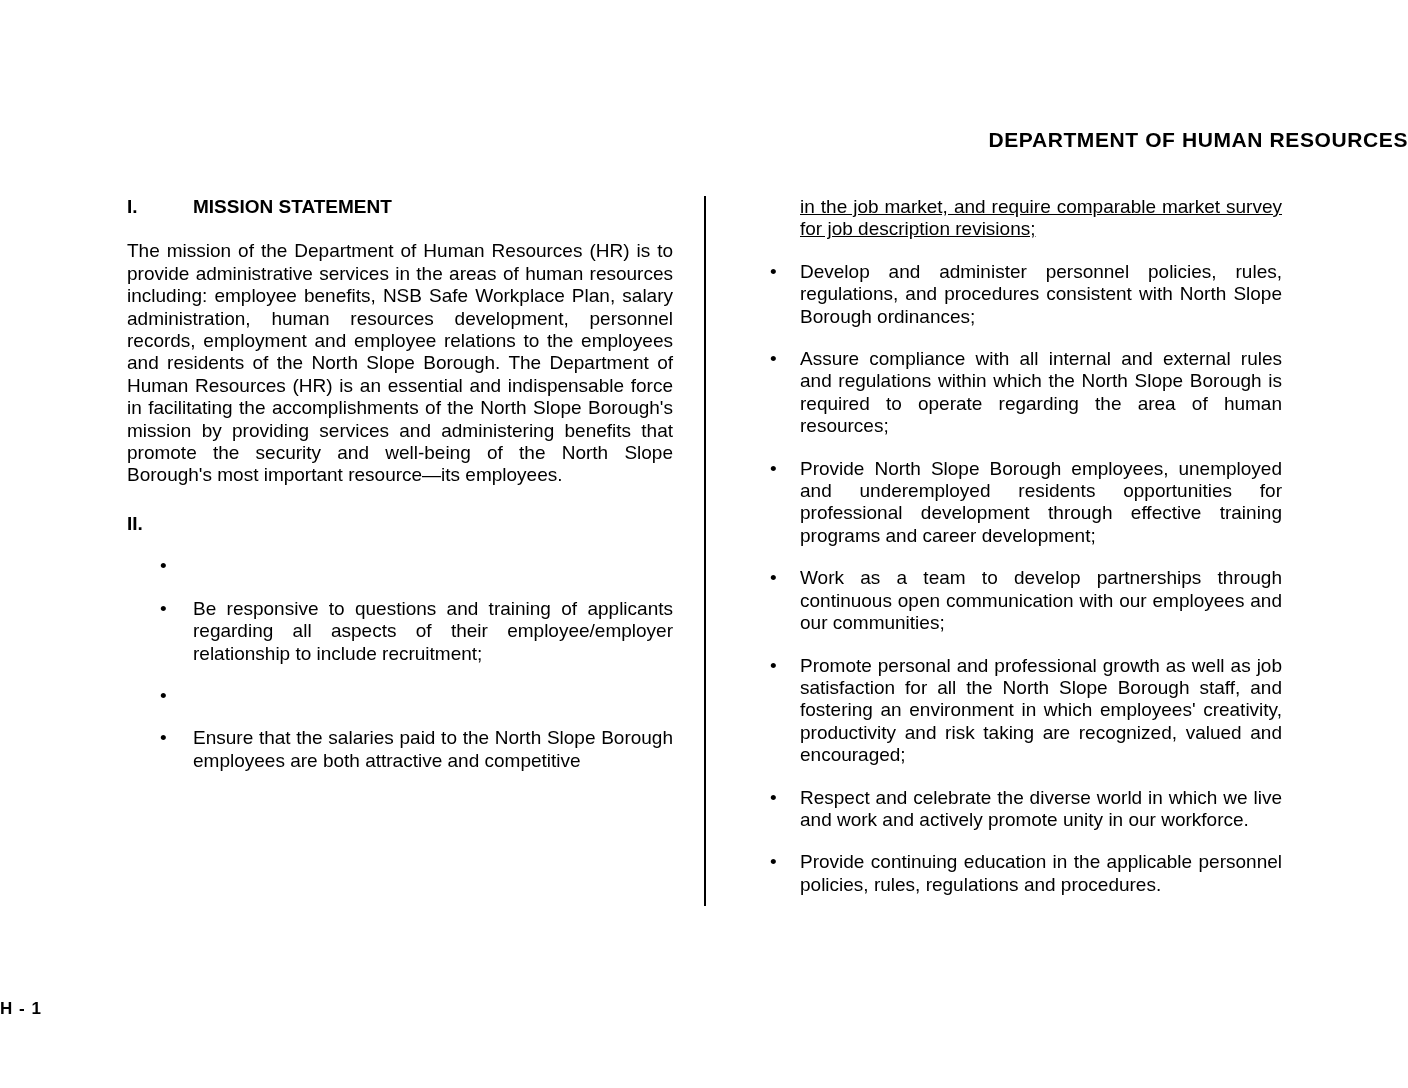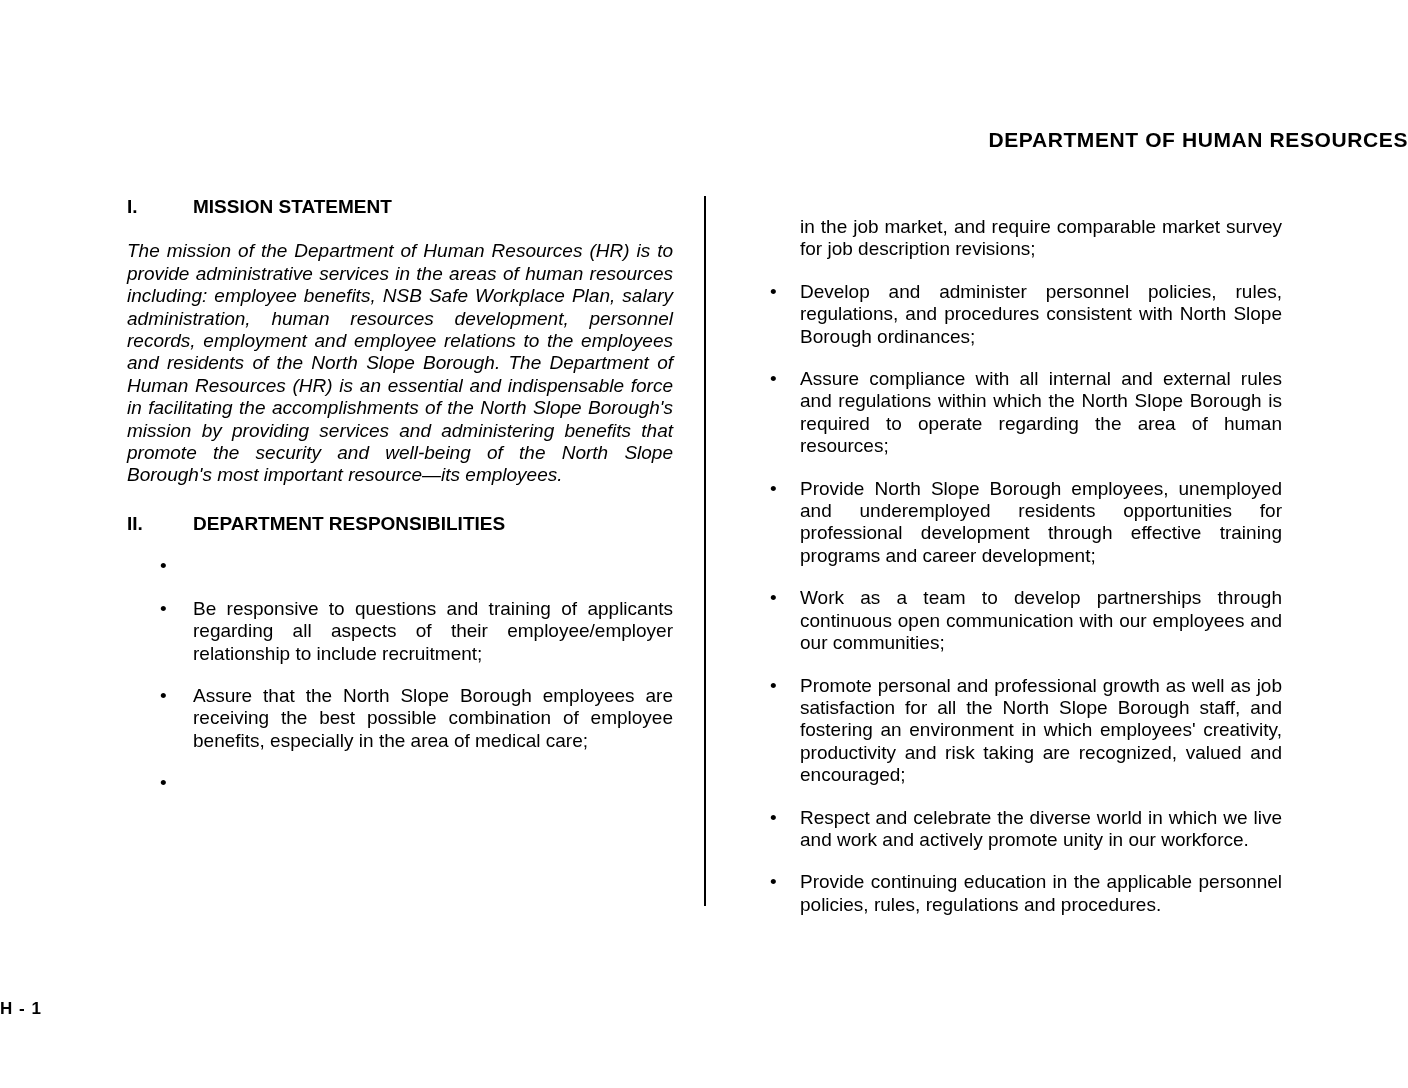--- a/index.html
+++ b/index.html
@@ -55,25 +55,25 @@
   }
   .sec-num {
     flex: 0 0 66px;
   }
   .sec-heading-2 {
     margin-top: 26px;
   }
   .para {
     margin: 22px 0 0 0;
     text-align: justify;
-    font-style: italic;
   }
   .cont-para {
-    margin: 20px 0 0 30px;
+    margin: 0 0 0 30px;
     text-align: justify;
+    text-decoration: underline;
   }
   .bullet {
     display: flex;
     margin-top: 20px;
     text-align: justify;
   }
   .col-left .bullet {
     padding-left: 33px;
   }
   .col-left .bullet .dot {
@@ -109,36 +109,35 @@
 
     <div class="sec-heading">
       <span class="sec-num">I.</span>
       <span class="sec-title">MISSION STATEMENT</span>
     </div>
 
     <p class="para">The mission of the Department of Human Resources (HR) is to provide administrative services in the areas of human resources including:  employee benefits, NSB Safe Workplace Plan, salary administration, human resources development, personnel records, employment and employee relations to the employees and residents of the North Slope Borough.  The Department of Human Resources (HR) is an essential and indispensable force in facilitating the accomplishments of the North Slope Borough's mission by providing services and administering benefits that promote the security and well-being of the North Slope Borough's most important resource—its employees.</p>
 
     <div class="sec-heading sec-heading-2">
       <span class="sec-num">II.</span>
-      <span class="sec-title">DEPARTMENT RESPONSIBILITIES</span>
     </div>
 
     <div class="bullet">
       <span class="dot">•</span>
     </div>
     <div class="bullet">
       <span class="dot">•</span>
       <span class="btext">Be responsive to questions and training of applicants regarding all aspects of their  employee/employer relationship to include recruitment;</span>
     </div>
     <div class="bullet">
       <span class="dot">•</span>
-      <span class="btext">Assure that the North Slope Borough employees are receiving the best possible combination of employee benefits, especially in the area of medical care;</span>
     </div>
     <div class="bullet">
       <span class="dot">•</span>
+      <span class="btext">Ensure that the salaries paid to the North Slope Borough employees are both attractive and competitive</span>
     </div>
 
   </div>
 
   <div class="col col-right">
 
     <p class="cont-para">in the job market, and require comparable market survey for job description revisions;</p>
 
     <div class="bullet">
       <span class="dot">•</span>

